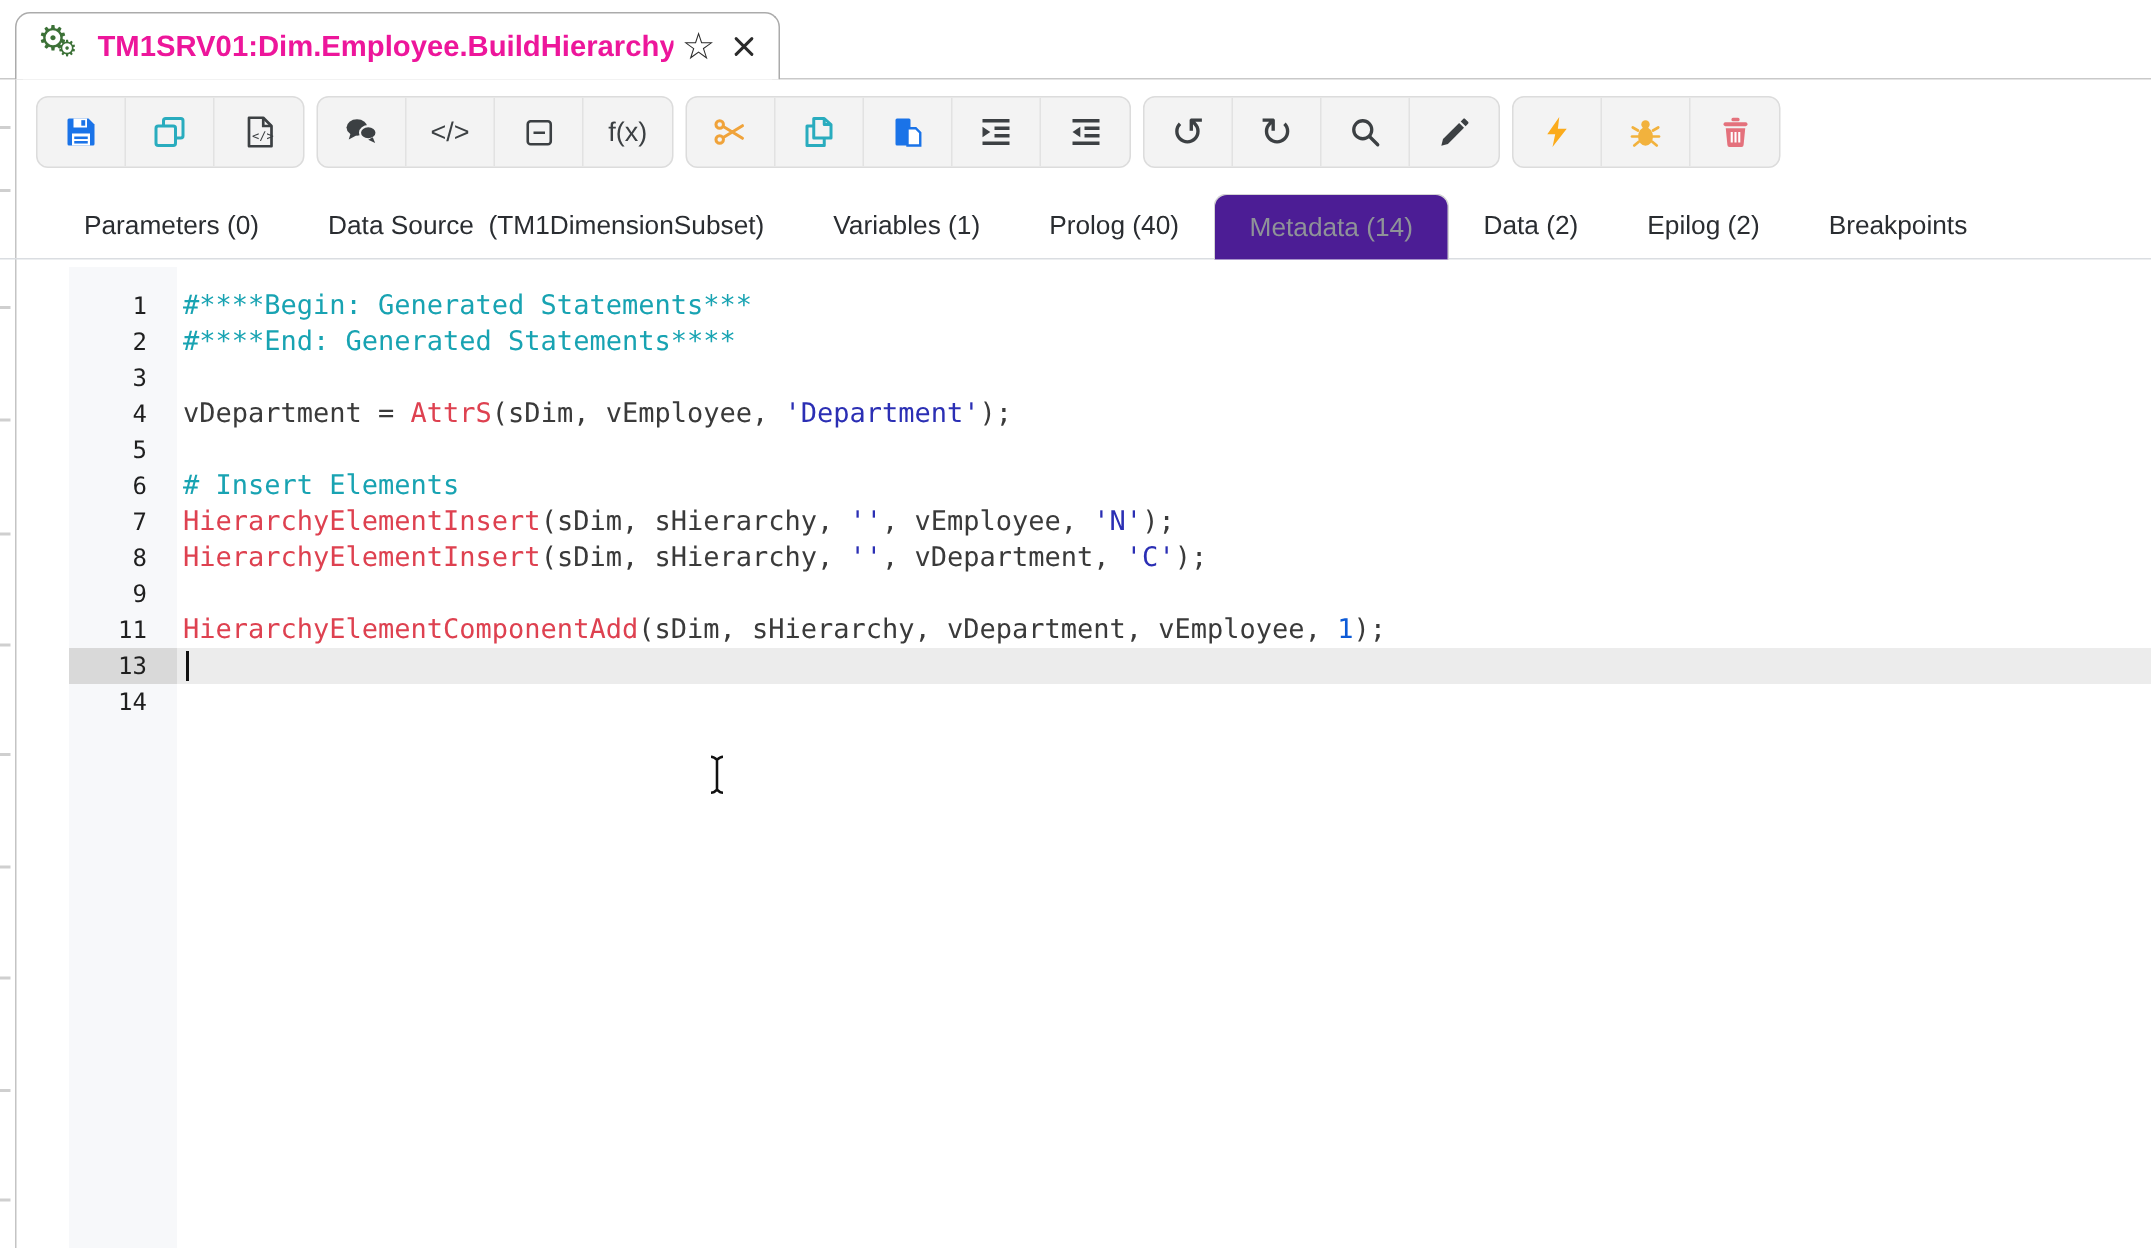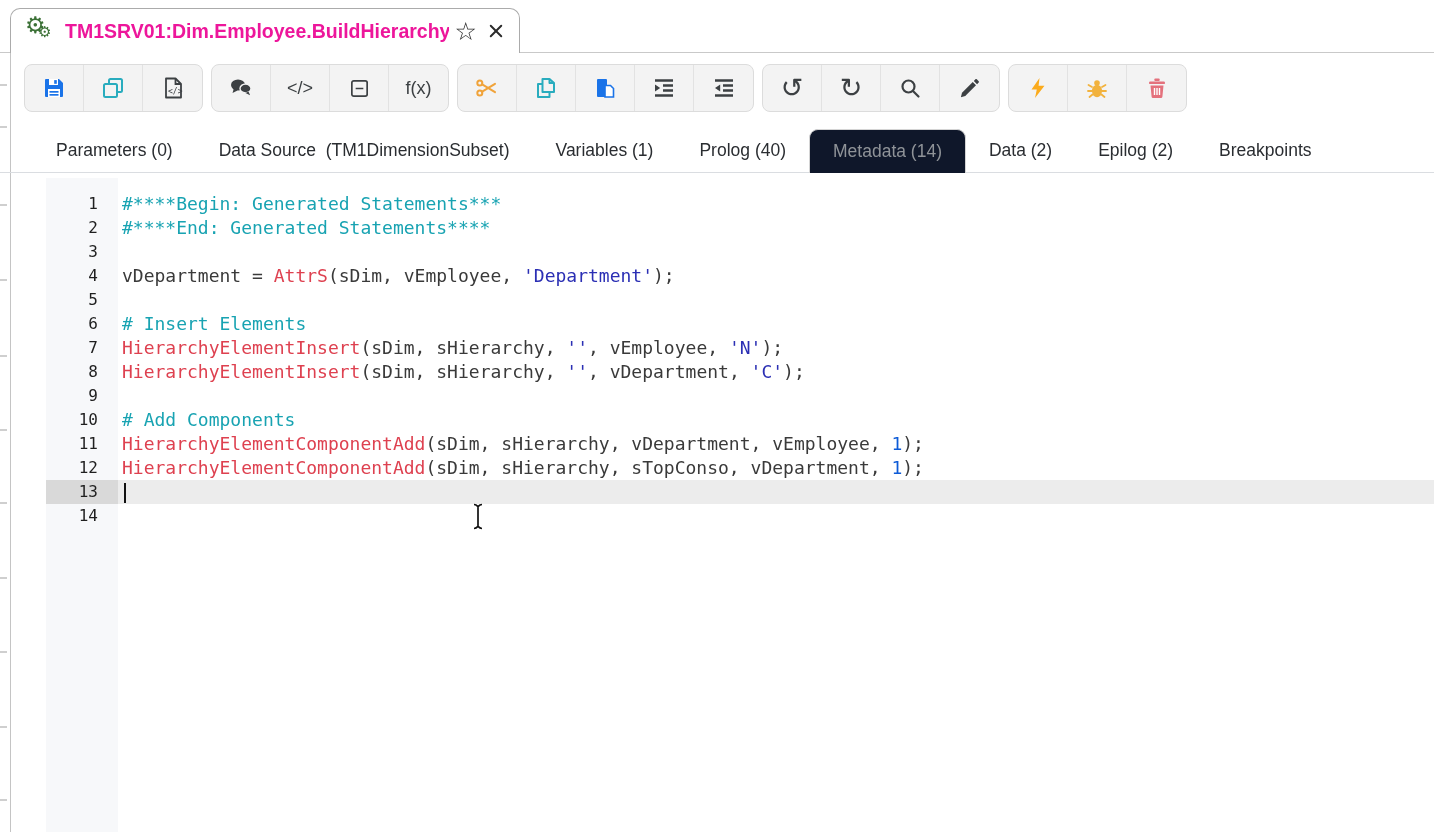--- a/index.html
+++ b/index.html
@@ -34,21 +34,21 @@
   .tb-btn:last-child { border-right:none; }
   .tb-txt { font-size:18px; color:var(--icon-dark); font-family:"Liberation Sans",sans-serif; }
   .tb-uni { font-size:27px; color:var(--icon-dark); line-height:1; }
 
   
   .sec-tabs { position:absolute; left:11px; top:128px; right:0; height:45px;
               display:flex; align-items:flex-end; padding-left:22px; overflow:hidden; }
   .sec-tabs-line { position:absolute; left:0; right:0; top:172px; height:1px; background:#dadde1; }
   .sec-tab { height:44px; line-height:42px; padding:0 23px; font-size:17.5px; color:#2a2d31;
              white-space:pre; cursor:pointer; z-index:2; }
-  .sec-tab.active { background:#0f172a; border:1px solid #d4d4d4; border-bottom:1px solid #fff;
+  .sec-tab.active { background:#4c1d95; border:1px solid #d4d4d4; border-bottom:1px solid #fff;
                     border-radius:9px 9px 0 0; color:var(--tab-active-text); height:45px;
                     margin-bottom:-1px; }
 
   
   .gutter-bg { position:absolute; left:46px; top:178px; bottom:0; width:72px;
                background:var(--gutter-bg); }
   .code-rows { position:absolute; left:11px; top:192px; right:0; }
   .code-row { display:flex; height:24px; align-items:center; }
   .ln-spacer { width:35px; flex:0 0 auto; height:100%; }
   .ln-num { width:72px; flex:0 0 auto; height:100%; text-align:right; padding-right:20px;
@@ -305,32 +305,22 @@
       <span class="ln-num">8</span>
       <span class="ln-code"><span class="seg-function">HierarchyElementInsert</span><span class="seg-plain">(sDim, sHierarchy, </span><span class="seg-string">''</span><span class="seg-plain">, vDepartment, </span><span class="seg-string">'C'</span><span class="seg-plain">);</span></span>
     </div>
     <div class="code-row">
       <span class="ln-spacer"></span>
       <span class="ln-num">9</span>
       <span class="ln-code"></span>
     </div>
     <div class="code-row">
       <span class="ln-spacer"></span>
-      <span class="ln-num">10</span>
-      <span class="ln-code"><span class="seg-comment"># Add Components</span></span>
-    </div>
-    <div class="code-row">
-      <span class="ln-spacer"></span>
       <span class="ln-num">11</span>
       <span class="ln-code"><span class="seg-function">HierarchyElementComponentAdd</span><span class="seg-plain">(sDim, sHierarchy, vDepartment, vEmployee, </span><span class="seg-number">1</span><span class="seg-plain">);</span></span>
-    </div>
-    <div class="code-row">
-      <span class="ln-spacer"></span>
-      <span class="ln-num">12</span>
-      <span class="ln-code"><span class="seg-function">HierarchyElementComponentAdd</span><span class="seg-plain">(sDim, sHierarchy, sTopConso, vDepartment, </span><span class="seg-number">1</span><span class="seg-plain">);</span></span>
     </div>
     <div class="code-row current">
       <span class="ln-spacer"></span>
       <span class="ln-num">13</span>
       <span class="ln-code"><span class="caret"></span></span>
     </div>
     <div class="code-row">
       <span class="ln-spacer"></span>
       <span class="ln-num">14</span>
       <span class="ln-code"></span>

